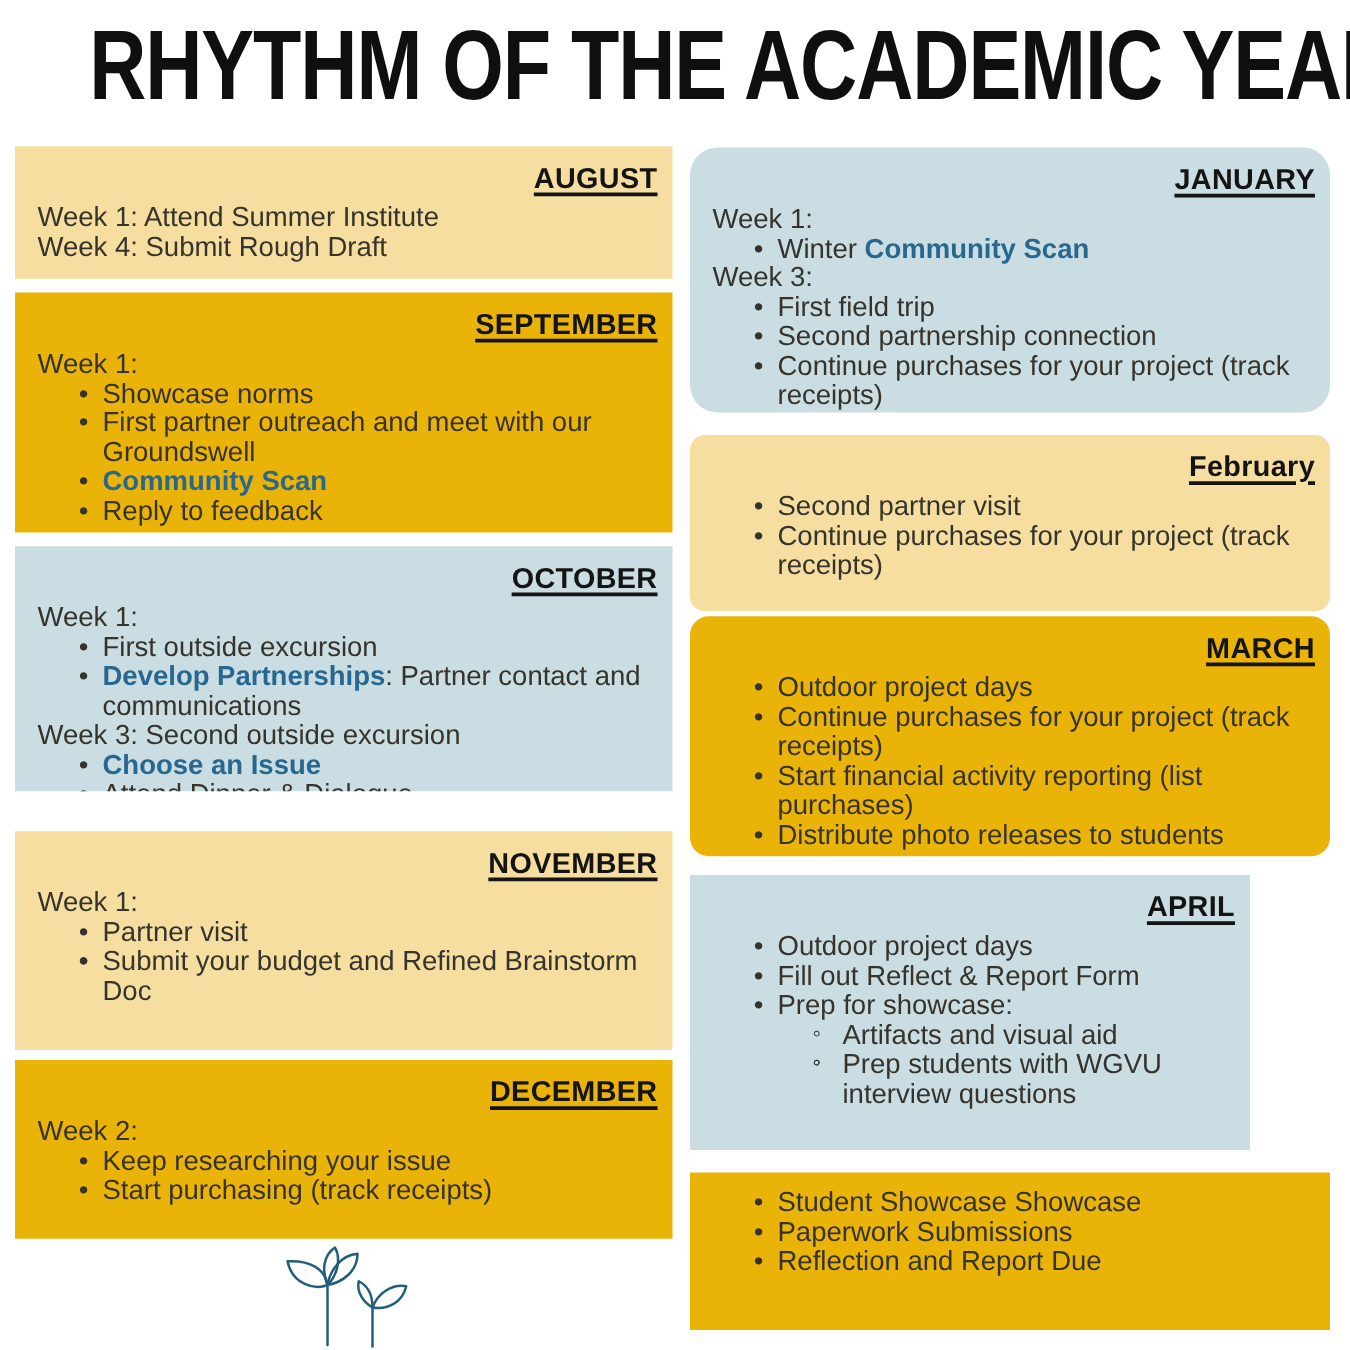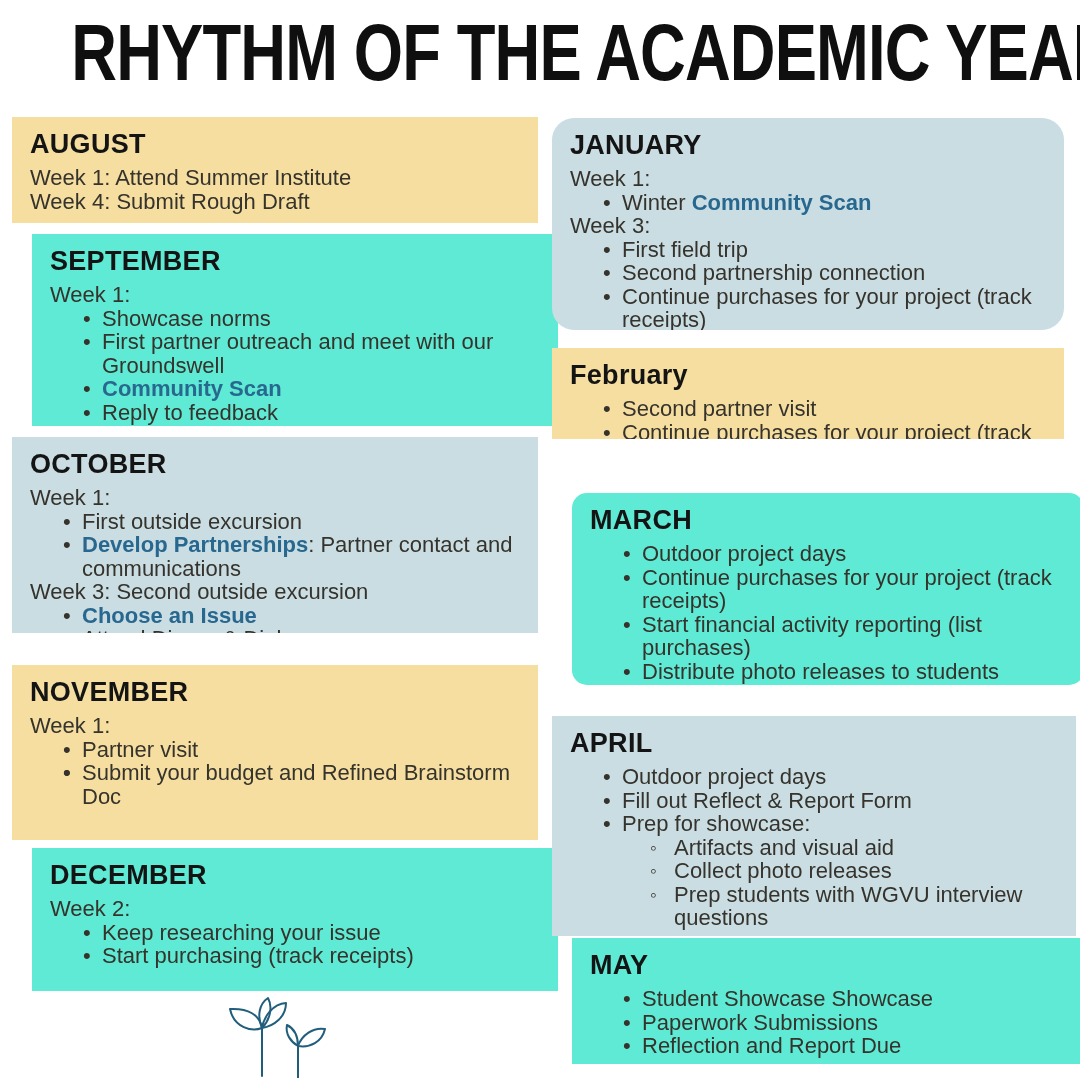--- a/index.html
+++ b/index.html
@@ -37,31 +37,33 @@
   }
   
   .month-box {
     position: absolute;
     box-sizing: border-box;
     padding: 12px 12px 0 18px;
     overflow: hidden;
     color: #35332c;
   }
   .month-box.yellow { background: #f5dea0; }
-  .month-box.green  { background: #5eead4; margin-left: 20px; }
+  .month-box.green  { background: #eab308; }
   .month-box.blue   { background: #cadde3; }
 
   .month-heading {
     margin: 0 0 6px 0;
-    font-size: 27px;
+    font-size: 23px;
     font-weight: 700;
     color: #141414;
     letter-spacing: 0.3px;
+    text-decoration: underline;
     text-decoration-thickness: 3px;
     text-underline-offset: 4px;
+    text-align: right;
   }
   .line {
     position: relative;
     font-size: 22px;
     line-height: 23.5px;
   }
   .line.b1 { padding-left: 52px; }
   .line.b2 { padding-left: 104px; }
   .marker {
     position: absolute;
@@ -127,43 +129,42 @@
       </div>
       <div class="month-box blue" style="left: 552px; width: 512px; top: 118px; height: 212px; border-radius: 22px;">
         <h2 class="month-heading">JANUARY</h2>
         <div class="line text"><span>Week 1:</span></div>
         <div class="line b1"><span class="marker">•</span><span>Winter </span><span class="accent">Community Scan</span></div>
         <div class="line text"><span>Week 3:</span></div>
         <div class="line b1"><span class="marker">•</span><span>First field trip</span></div>
         <div class="line b1"><span class="marker">•</span><span>Second partnership connection</span></div>
         <div class="line b1"><span class="marker">•</span><span>Continue purchases for your project (track receipts)</span></div>
       </div>
-      <div class="month-box yellow" style="left: 552px; width: 512px; top: 348px; height: 91px;">
+      <div class="month-box yellow" style="left: 552px; width: 512px; top: 348px; height: 141px; border-radius: 12px;">
         <h2 class="month-heading">February</h2>
         <div class="line b1"><span class="marker">•</span><span>Second partner visit</span></div>
         <div class="line b1"><span class="marker">•</span><span>Continue purchases for your project (track receipts)</span></div>
       </div>
       <div class="month-box green" style="left: 552px; width: 512px; top: 493px; height: 192px; border-radius: 15px;">
         <h2 class="month-heading">MARCH</h2>
         <div class="line b1"><span class="marker">•</span><span>Outdoor project days</span></div>
         <div class="line b1"><span class="marker">•</span><span>Continue purchases for your project (track receipts)</span></div>
         <div class="line b1"><span class="marker">•</span><span>Start financial activity reporting (list purchases)</span></div>
         <div class="line b1"><span class="marker">•</span><span>Distribute photo releases to students</span></div>
       </div>
-      <div class="month-box blue" style="left: 552px; width: 524px; top: 716px; height: 220px;">
+      <div class="month-box blue" style="left: 552px; width: 448px; top: 700px; height: 220px;">
         <h2 class="month-heading">APRIL</h2>
         <div class="line b1"><span class="marker">•</span><span>Outdoor project days</span></div>
         <div class="line b1"><span class="marker">•</span><span>Fill out Reflect &amp; Report Form</span></div>
         <div class="line b1"><span class="marker">•</span><span>Prep for showcase:</span></div>
         <div class="line b2"><span class="marker">◦</span><span>Artifacts and visual aid</span></div>
-        <div class="line b2"><span class="marker">◦</span><span>Collect photo releases</span></div>
+        <div class="line b2"><span class="marker">◦</span></div>
         <div class="line b2"><span class="marker">◦</span><span>Prep students with WGVU interview questions</span></div>
       </div>
       <div class="month-box green" style="left: 552px; width: 512px; top: 938px; height: 126px;">
-        <h2 class="month-heading">MAY</h2>
         <div class="line b1"><span class="marker">•</span><span>Student Showcase Showcase</span></div>
         <div class="line b1"><span class="marker">•</span><span>Paperwork Submissions</span></div>
         <div class="line b1"><span class="marker">•</span><span>Reflection and Report Due</span></div>
       </div>
     </div>
 
   <svg id="plant" viewBox="0 0 108 82" fill="none" stroke="#215e7c" stroke-width="2" stroke-linecap="round" stroke-linejoin="round">
 
     <path d="M40 80 L40 32"></path>
     <path d="M40 32 C30 36 12 32 8 13 C26 12 38 19 40 32 Z"></path>

